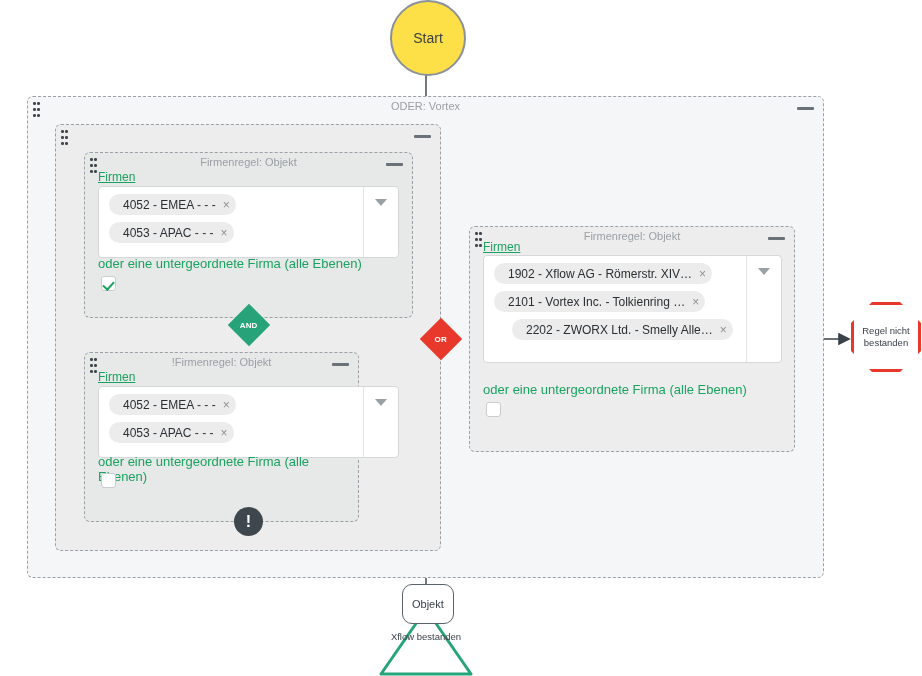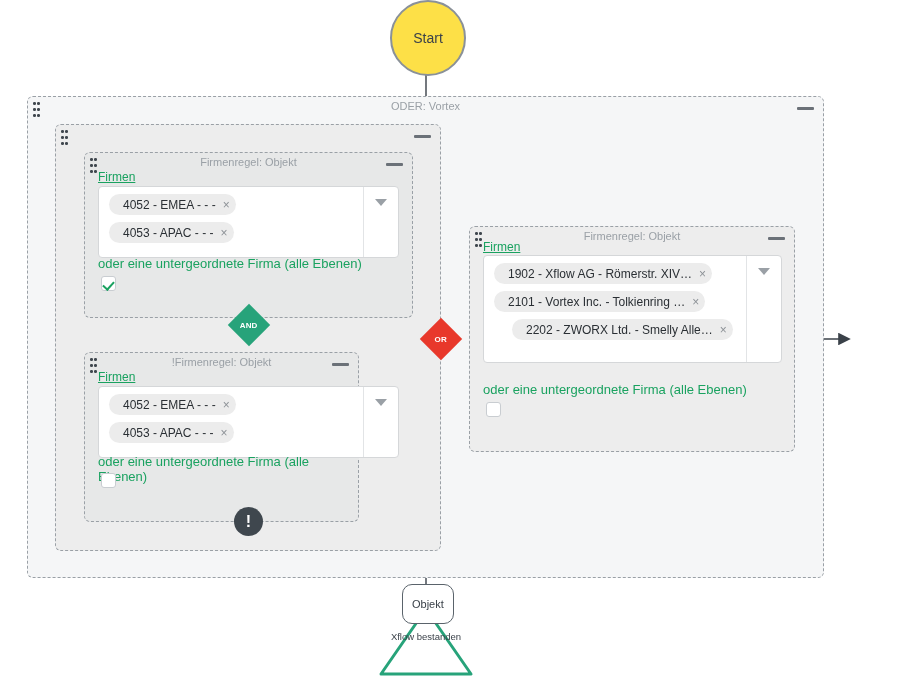--- a/index.html
+++ b/index.html
@@ -297,20 +297,24 @@
   <div class="gate gate-and">
     <span>AND</span>
   </div>
   <div class="gate gate-or">
     <span>OR</span>
   </div>
   <div class="bang">
     <span>!</span>
   </div>
 
+  <div class="stop-node">
+    <div class="oct"></div>
+    <div class="oct-inner">Regel nicht bestanden</div>
+  </div>
 
   <div class="objekt-pill">
     <span>Objekt</span>
   </div>
   <div class="pass-node">
     <div class="pass-label">Xflow bestanden</div>
   </div>
 
 </div>
 

